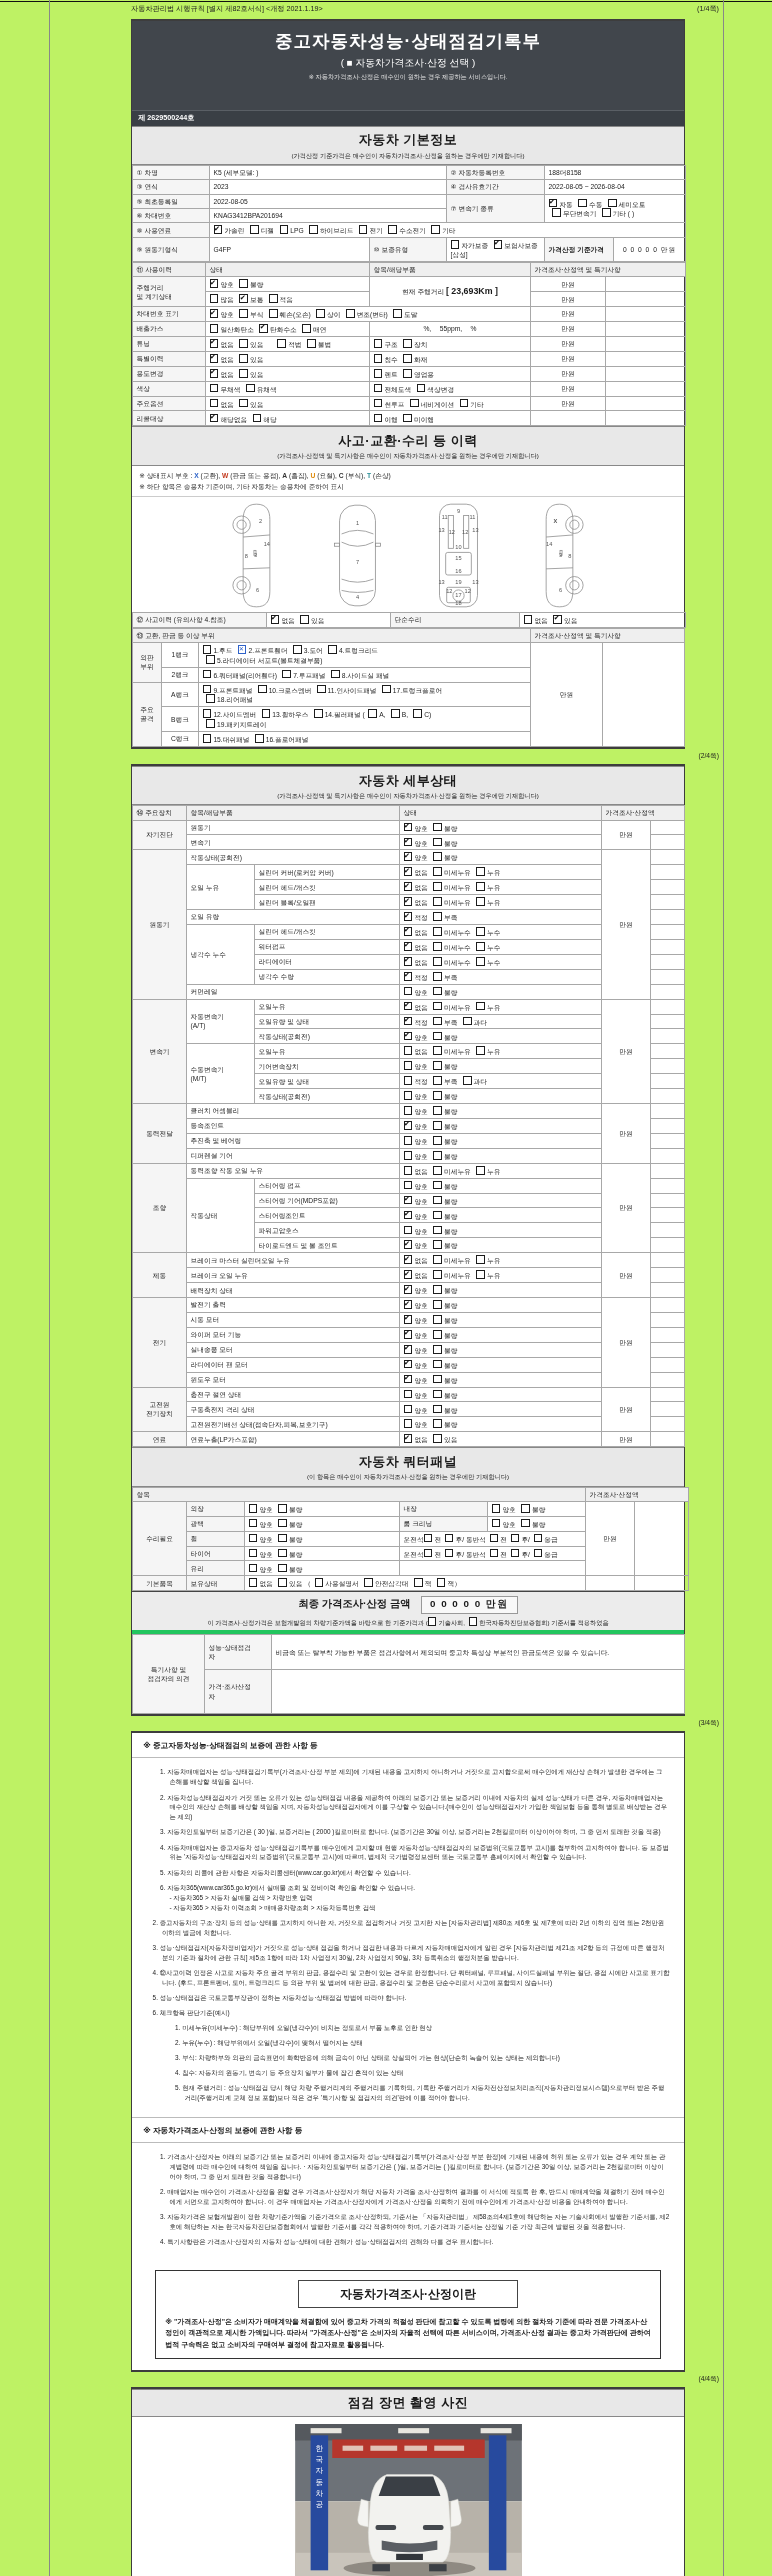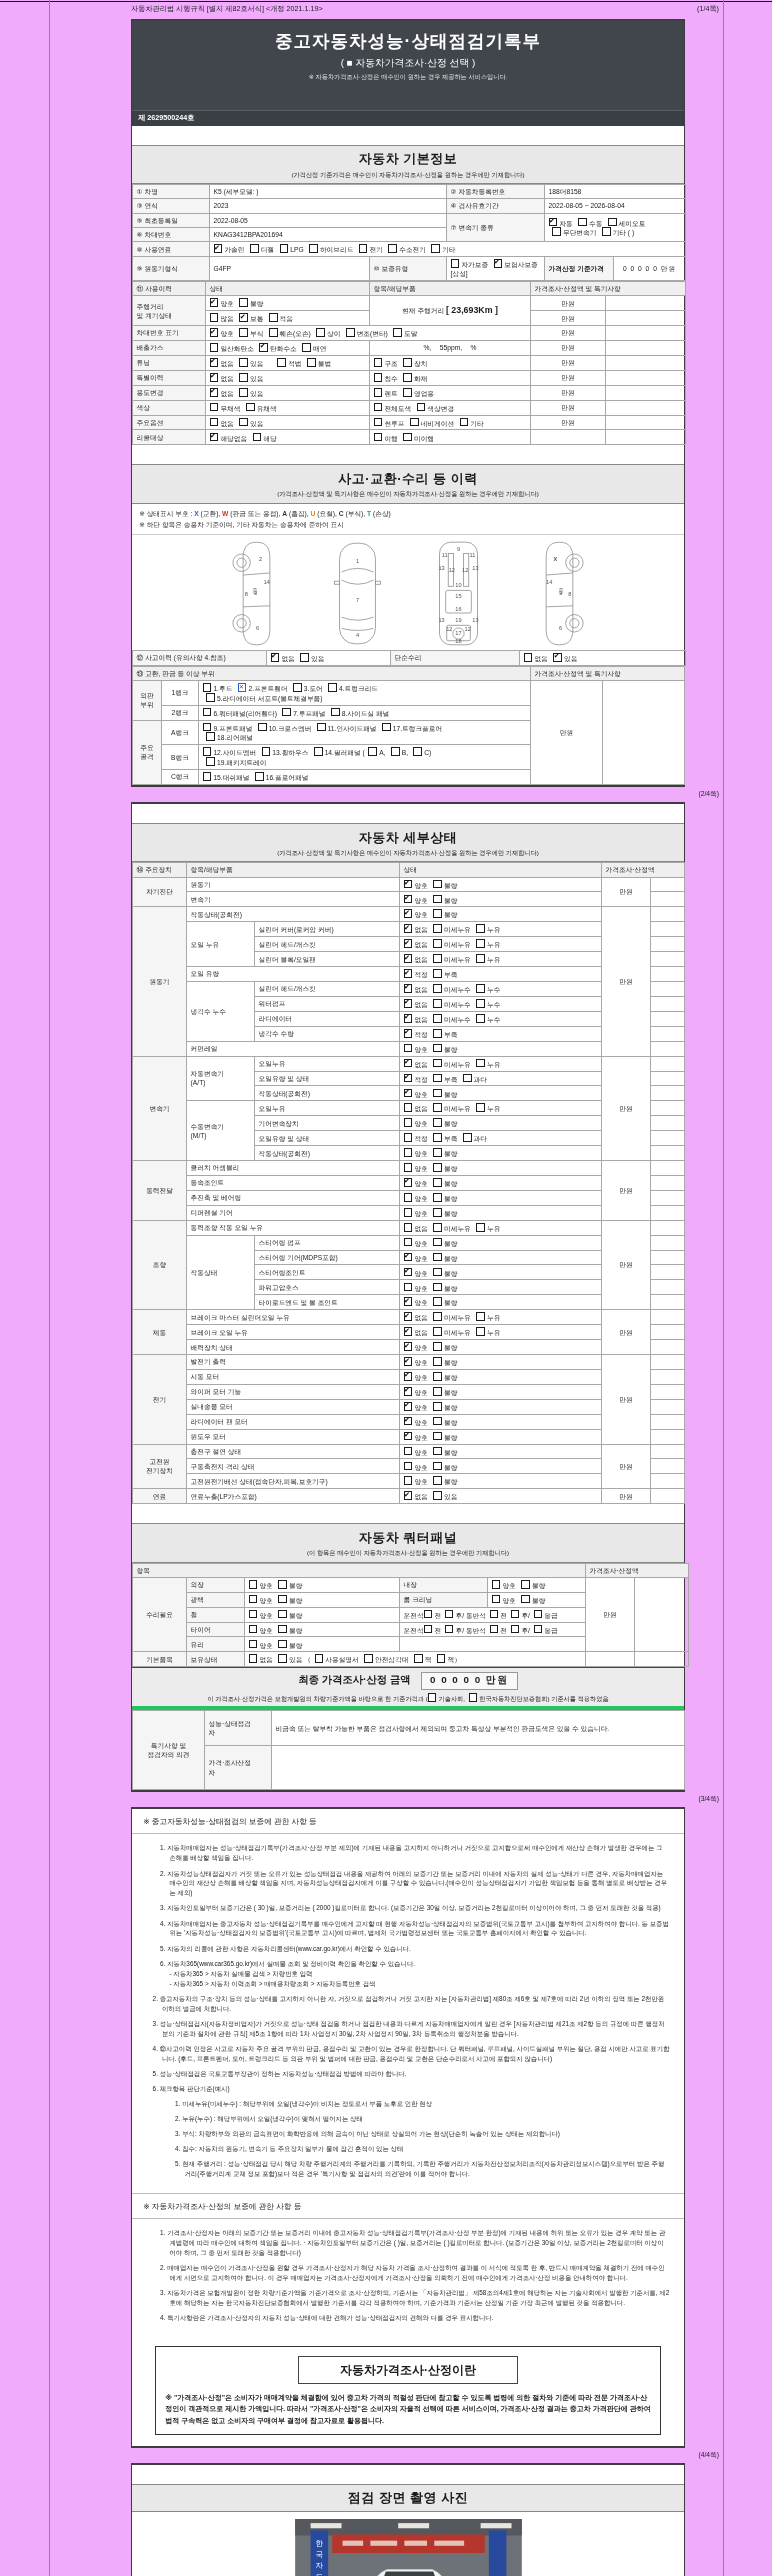--- a/index.html
+++ b/index.html
@@ -1,30 +1,30 @@
 <!DOCTYPE html>
 <html style="font-size:8.2px"><head>
 <meta charset="utf-8">
 <style>
   html,body{margin:0;padding:0;background:#fff;}
   body{font-family:"Liberation Sans","DejaVu Sans",sans-serif;color:#1a1a1a;}
-  .page{position:relative;width:773px;height:2576px;overflow:hidden;background:#f0abfc;}
+  .page{position:relative;width:773px;height:2576px;overflow:hidden;background:#bef264;}
   .toprule{position:absolute;left:0;top:1px;width:773px;height:1px;background:#111;}
   .edge{position:absolute;top:0;bottom:0;width:0.5px;background:#888;}
   .edge.l{left:49px}.edge.r{left:723px}
   .doc{position:absolute;left:131px;top:4.1px;width:554px;}
   .meta-row{display:flex;justify-content:space-between;font-size:7.2px;color:#222;margin-bottom:5.2px;width:588px;}
   .marker{width:588px;text-align:right;font-size:6.7px;padding:2.6px 0;}
   .box{border:1px solid #3d3d3d;border-top-width:2.1px;border-bottom-width:2.1px;background:#fff;margin-bottom:1px;}
   .dark{background:#41464c;color:#fff;text-align:center;padding-top:8.2px;}
   .dark-title{font-size:17.5px;font-weight:bold;letter-spacing:1px;}
   .dark-sub{font-size:9.8px;margin-top:3.6px;}
   .dark-note{font-size:6.2px;color:#e3e3e3;margin:2.6px 0 6.2px;}
   .doc-no{text-align:left;padding:2.6px 6.2px;font-size:7.2px;font-weight:bold;border-top:0.5px solid #5a5f65;background:#3a3f45;color:#fff;margin-top:28px;}
-  .sec-head{background:#e8e8e8;text-align:center;padding:4.6px 0 3.6px;border-top:0.5px solid #888;border-bottom:0.5px solid #888;margin-top:19px;}
+  .sec-head{background:#e8e8e8;text-align:center;padding:4.6px 0 3.6px;border-top:0.5px solid #888;border-bottom:0.5px solid #888;}
   .sec-title{font-size:13px;font-weight:bold;letter-spacing:0.5px;}
   .sec-sub{font-size:6.2px;margin-top:2.1px;color:#222;}
   table.grid{width:100%;border-collapse:collapse;table-layout:fixed;font-size:6.7px;}
   .grid td,.grid th{border:0.5px solid #a8a8a8;padding:2.1px 3.6px;vertical-align:middle;word-break:break-all;line-height:1.35;}
   .grid th{background:#efefef;font-weight:normal;text-align:left;}
   td.lab{background:#f5f5f5;}
   td.grp{text-align:center;background:#f5f5f5;}
   td.price{text-align:center;}
   td.ctr{text-align:center;}
   .cb{display:inline-block;width:6.7px;height:6.7px;border:1px solid #1c1c1c;vertical-align:-1px;margin:0 2.1px 0 3.6px;position:relative;background:#fff;}
@@ -34,21 +34,21 @@
   .cb.xm::after{content:"\2715";position:absolute;left:0;top:-1.5px;font-size:6.2px;font-weight:bold;color:#2f62c9;}
   .mile{font-size:8.8px;font-weight:bold;}
   .legend{padding:4.1px 7.2px 3.1px;font-size:6.7px;line-height:1.7;border-bottom:0.5px solid #ccc;}
   .diagram{display:flex;justify-content:center;gap:24px;padding:4.1px 0 2.1px;}
   .diagram svg{display:block;}
   .dg-num{font-size:11px;fill:#555;}
   .final-strip{background:#ececec;border-top:1px solid #444;border-bottom:4px solid #22c55e;text-align:center;padding:3.6px 0 2.6px;}
   .fp-label{font-size:10.3px;font-weight:bold;margin-right:10.3px;}
   .fp-box{display:inline-block;border:0.5px solid #999;background:#f8f8f8;padding:1.5px 8.2px;font-size:9.8px;font-weight:bold;letter-spacing:1.5px;}
   .fp-note{font-size:6.2px;padding-top:3.1px;}
-  .notice-h{font-size:7.7px;font-weight:normal;padding:8.2px 11.3px 6.2px;border-bottom:0.5px solid #bbb;}
+  .notice-h{font-size:7.7px;font-weight:bold;padding:8.2px 11.3px 6.2px;border-bottom:0.5px solid #bbb;}
   .notice-body{padding:4.1px 14.4px 8.2px;}
   .nitem{font-size:6.4px;line-height:1.55;margin:5.2px 0;padding-left:23px;text-indent:-9.3px;white-space:pre-line;}
   .nitem.outer{padding-left:15.5px;}
   .nitem.crit{padding-left:38px;}
   .price-expl{border:1px solid #333;margin:9.3px 23px 10.3px;padding:7.2px 9.3px 8.2px;text-align:center;}
   .pe-title{display:inline-block;border:1px solid #444;padding:4.6px 41px;font-size:12px;font-weight:bold;margin:2.1px 0 7.2px;background:#fff;}
   .pe-text{text-align:left;font-size:7px;line-height:1.65;font-weight:bold;color:#222;}
   .photos-body{display:flex;flex-direction:column;align-items:center;gap:6.2px;padding:7.2px 0 8.2px;}
 </style>
 </head>

